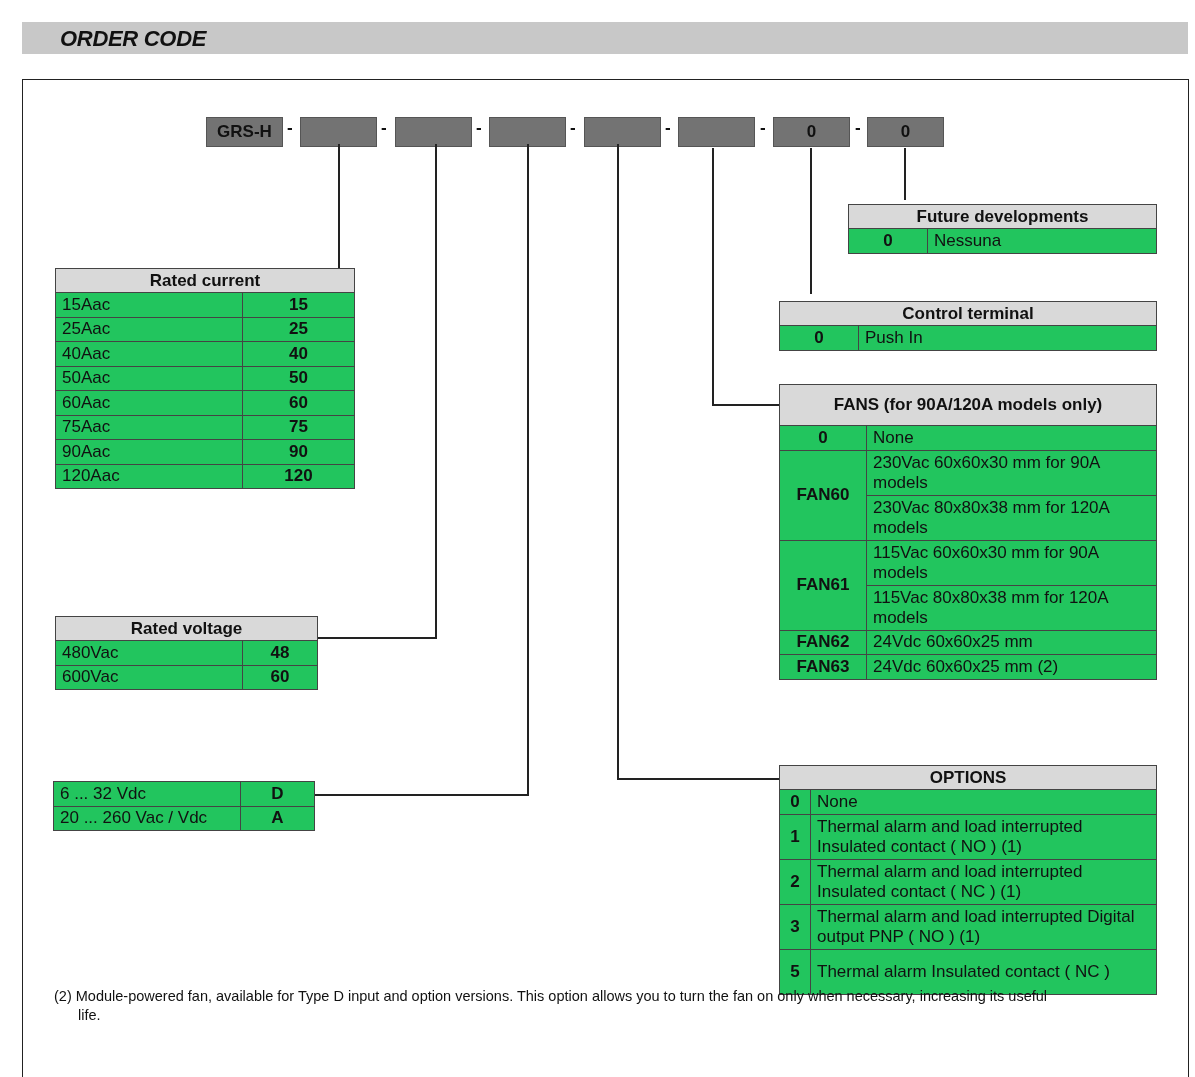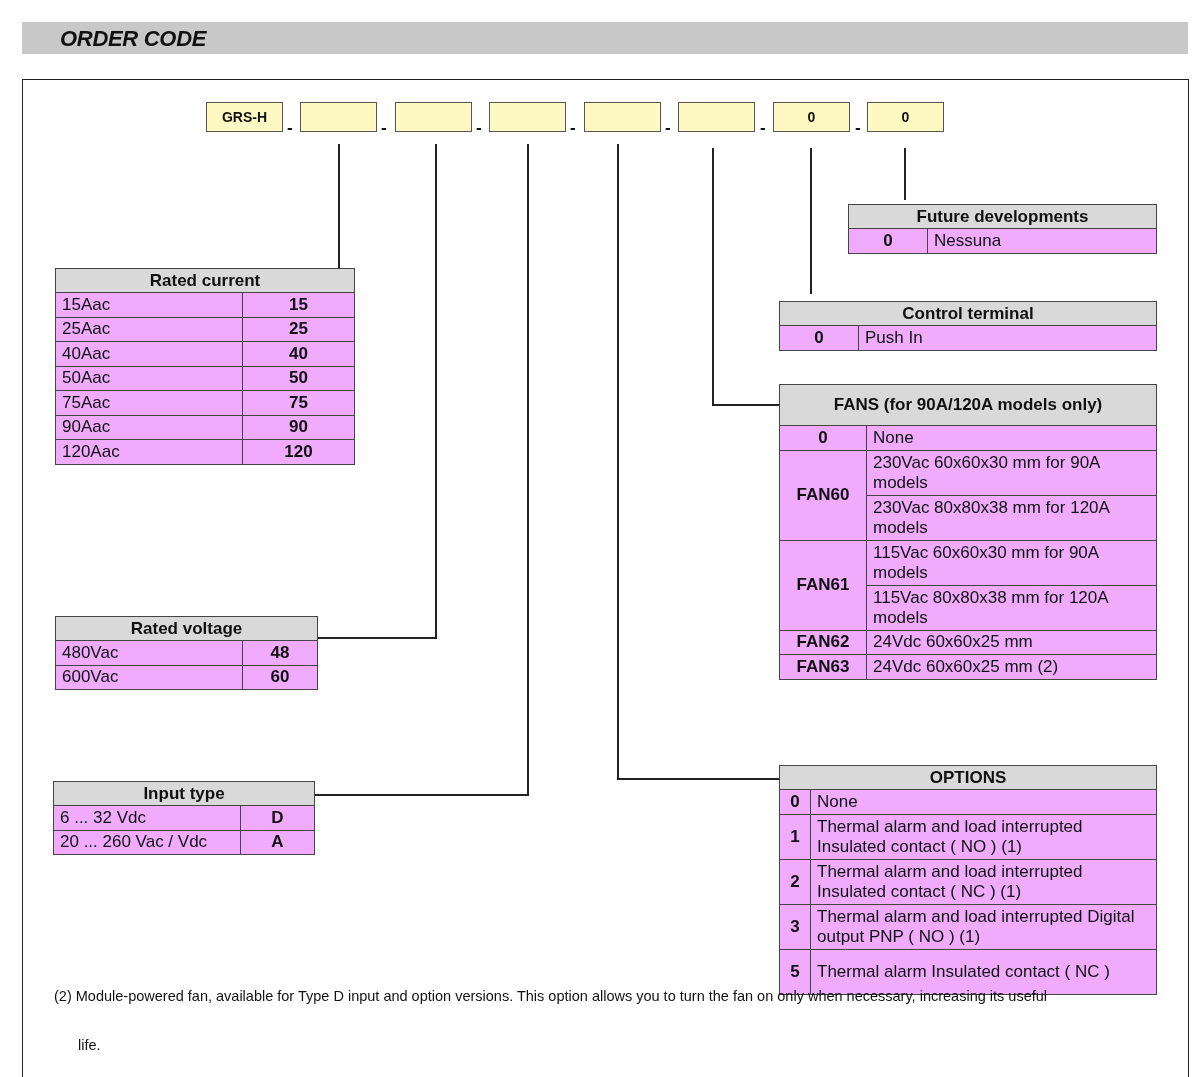--- a/index.html
+++ b/index.html
@@ -1,32 +1,32 @@
 <!DOCTYPE html>
 <html><head>
 <meta charset="utf-8">
 <style>
   html, body { margin: 0; padding: 0; background: #ffffff; }
   body { width: 1195px; height: 1077px; position: relative; overflow: hidden;
          font-family: "Liberation Sans", sans-serif; color: #111; }
   .title-bar { position: absolute; left: 22px; top: 22px; width: 1166px; height: 32px; background: #c8c8c8; }
   .title-text { position: absolute; left: 38px; top: 4px; font-size: 22px; font-weight: bold; font-style: italic; letter-spacing: -0.3px; }
   .frame { position: absolute; left: 22px; top: 79px; width: 1165px; height: 1010px; border-left: 1.5px solid #222; border-top: 1.5px solid #222; border-right: 1.5px solid #222; }
-  .code-box { position: absolute; top: 102px; height: 30px; border: 1.5px solid #555; box-sizing: border-box; background: #fef9c3;
-              font-weight: bold; font-size: 14px; display: flex; align-items: center; justify-content: center; }
+  .code-box { position: absolute; top: 117px; height: 30px; border: 1.5px solid #555; box-sizing: border-box; background: #737373;
+              font-weight: bold; font-size: 17px; display: flex; align-items: center; justify-content: center; }
   .dash { position: absolute; top: 118px; font-weight: bold; font-size: 17px; }
   .line { position: absolute; background: #222; }
-  table.tbl { position: absolute; border-collapse: collapse; font-size: 17px; background: #f0abfc; }
+  table.tbl { position: absolute; border-collapse: collapse; font-size: 17px; background: #22c55e; }
   table.tbl td, table.tbl th { border: 1.5px solid #444; padding: 0 6px; }
   table.tbl th { background: #d9d9d9; font-weight: bold; text-align: center; height: 23px; }
   table.tbl td { height: 23.5px; line-height: 20px; }
   td.code { font-weight: bold; text-align: center; }
   .notes { position: absolute; left: 54px; top: 987px; font-size: 14.5px; line-height: 18.5px; }
   .notes .hd { font-weight: bold; }
-  .notes .indent { padding-left: 24px; margin-top: 30px; }
+  .notes .indent { padding-left: 24px; }
 </style>
 </head>
 <body>
 
 <div class="title-bar">
   <span class="title-text">ORDER CODE</span>
 </div>
 
 <div class="frame"></div>
 
@@ -79,20 +79,24 @@
       </tr>
   <tr>
         <td>40Aac</td>
         <td class="code">40</td>
       </tr>
   <tr>
         <td>50Aac</td>
         <td class="code">50</td>
       </tr>
   <tr>
+        <td>60Aac</td>
+        <td class="code">60</td>
+      </tr>
+  <tr>
         <td>75Aac</td>
         <td class="code">75</td>
       </tr>
   <tr>
         <td>90Aac</td>
         <td class="code">90</td>
       </tr>
   <tr>
         <td>120Aac</td>
         <td class="code">120</td>
@@ -111,23 +115,20 @@
       </tr>
   <tr>
         <td>600Vac</td>
         <td class="code">60</td>
       </tr>
 </tbody>
   </table>
 
 <table class="tbl" style="left:53px;top:781px;width:262px;">
   <tbody>
-      <tr>
-        <th colspan="2">Input type</th>
-      </tr>
   <tr>
         <td style="width:174px">6 ... 32 Vdc</td>
         <td class="code">D</td>
       </tr>
   <tr>
         <td>20 ... 260 Vac / Vdc</td>
         <td class="code">A</td>
       </tr>
 </tbody>
   </table>

